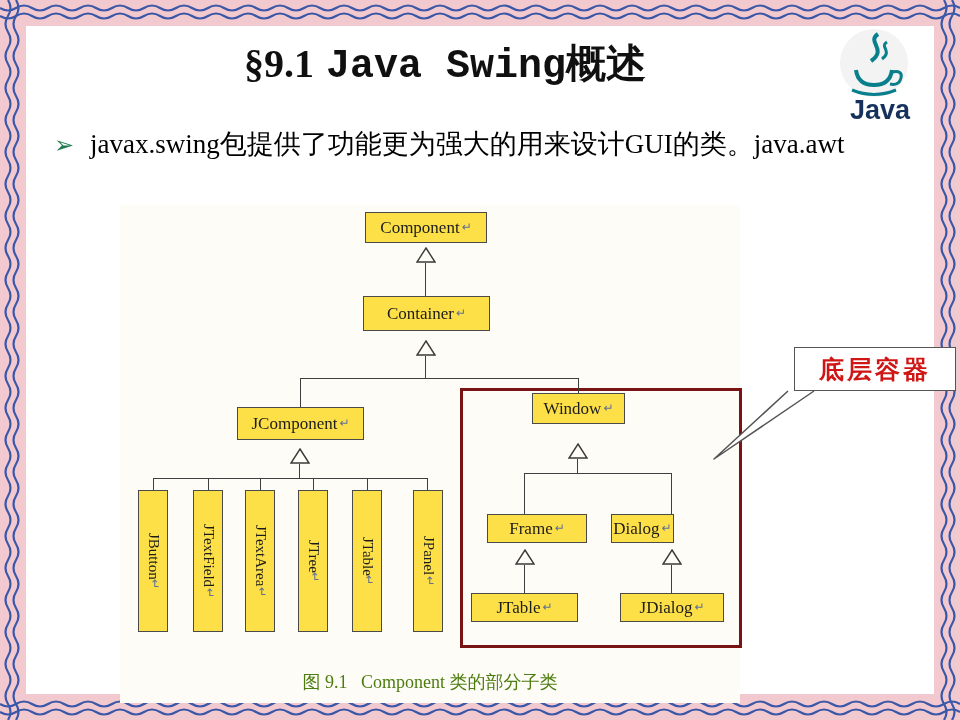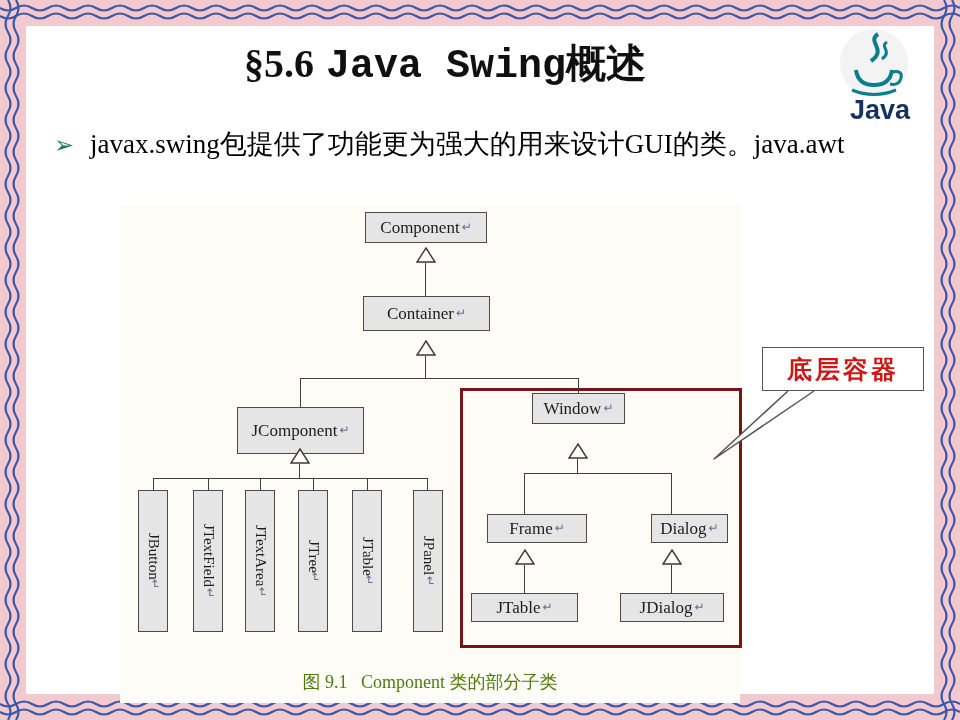--- a/index.html
+++ b/index.html
@@ -34,21 +34,21 @@
     position: absolute; left: 90px; top: 126px; width: 830px;
     font-size: 27px; line-height: 37px; color: #000;
   }
   .bullet-text .l2 { margin-left: 26px; }
 
   .diagram {
     position: absolute; left: 120px; top: 205px; width: 620px; height: 498px;
     background: #fdfcf6;
   }
   .node {
-    position: absolute; border: 1px solid #4a4a4a; background: #e5e5e5;
+    position: absolute; border: 1px solid #4a4a4a; background: #fde047;
     display: flex; align-items: center; justify-content: center;
     font-size: 17px; color: #1c1c1c;
   }
   .vnode { writing-mode: vertical-rl; font-size: 15px; }
   .mark { color: #5f6f94; font-size: 12px; margin-left: 2px; }
   .tri { position: absolute; }
   .tri polygon { fill: #fffdf6; stroke: #3a3a3a; stroke-width: 1.4; }
   .line { position: absolute; background: #3f3f3f; }
   .vl { width: 1px; } .hl { height: 1px; }
 
@@ -80,21 +80,21 @@
     <path class="wave" d="M 0 712 Q 8 717 16 712 Q 24 707 32 712 Q 40 717 48 712 Q 56 707 64 712 Q 72 717 80 712 Q 88 707 96 712 Q 104 717 112 712 Q 120 707 128 712 Q 136 717 144 712 Q 152 707 160 712 Q 168 717 176 712 Q 184 707 192 712 Q 200 717 208 712 Q 216 707 224 712 Q 232 717 240 712 Q 248 707 256 712 Q 264 717 272 712 Q 280 707 288 712 Q 296 717 304 712 Q 312 707 320 712 Q 328 717 336 712 Q 344 707 352 712 Q 360 717 368 712 Q 376 707 384 712 Q 392 717 400 712 Q 408 707 416 712 Q 424 717 432 712 Q 440 707 448 712 Q 456 717 464 712 Q 472 707 480 712 Q 488 717 496 712 Q 504 707 512 712 Q 520 717 528 712 Q 536 707 544 712 Q 552 717 560 712 Q 568 707 576 712 Q 584 717 592 712 Q 600 707 608 712 Q 616 717 624 712 Q 632 707 640 712 Q 648 717 656 712 Q 664 707 672 712 Q 680 717 688 712 Q 696 707 704 712 Q 712 717 720 712 Q 728 707 736 712 Q 744 717 752 712 Q 760 707 768 712 Q 776 717 784 712 Q 792 707 800 712 Q 808 717 816 712 Q 824 707 832 712 Q 840 717 848 712 Q 856 707 864 712 Q 872 717 880 712 Q 888 707 896 712 Q 904 717 912 712 Q 920 707 928 712 Q 936 717 944 712 Q 952 707 960 712"></path>
     <path class="wave" d="M 8 0 Q 13 8 8 16 Q 3 24 8 32 Q 13 40 8 48 Q 3 56 8 64 Q 13 72 8 80 Q 3 88 8 96 Q 13 104 8 112 Q 3 120 8 128 Q 13 136 8 144 Q 3 152 8 160 Q 13 168 8 176 Q 3 184 8 192 Q 13 200 8 208 Q 3 216 8 224 Q 13 232 8 240 Q 3 248 8 256 Q 13 264 8 272 Q 3 280 8 288 Q 13 296 8 304 Q 3 312 8 320 Q 13 328 8 336 Q 3 344 8 352 Q 13 360 8 368 Q 3 376 8 384 Q 13 392 8 400 Q 3 408 8 416 Q 13 424 8 432 Q 3 440 8 448 Q 13 456 8 464 Q 3 472 8 480 Q 13 488 8 496 Q 3 504 8 512 Q 13 520 8 528 Q 3 536 8 544 Q 13 552 8 560 Q 3 568 8 576 Q 13 584 8 592 Q 3 600 8 608 Q 13 616 8 624 Q 3 632 8 640 Q 13 648 8 656 Q 3 664 8 672 Q 13 680 8 688 Q 3 696 8 704 Q 13 712 8 720"></path>
     <path class="wave" d="M 16 0 Q 21 8 16 16 Q 11 24 16 32 Q 21 40 16 48 Q 11 56 16 64 Q 21 72 16 80 Q 11 88 16 96 Q 21 104 16 112 Q 11 120 16 128 Q 21 136 16 144 Q 11 152 16 160 Q 21 168 16 176 Q 11 184 16 192 Q 21 200 16 208 Q 11 216 16 224 Q 21 232 16 240 Q 11 248 16 256 Q 21 264 16 272 Q 11 280 16 288 Q 21 296 16 304 Q 11 312 16 320 Q 21 328 16 336 Q 11 344 16 352 Q 21 360 16 368 Q 11 376 16 384 Q 21 392 16 400 Q 11 408 16 416 Q 21 424 16 432 Q 11 440 16 448 Q 21 456 16 464 Q 11 472 16 480 Q 21 488 16 496 Q 11 504 16 512 Q 21 520 16 528 Q 11 536 16 544 Q 21 552 16 560 Q 11 568 16 576 Q 21 584 16 592 Q 11 600 16 608 Q 21 616 16 624 Q 11 632 16 640 Q 21 648 16 656 Q 11 664 16 672 Q 21 680 16 688 Q 11 696 16 704 Q 21 712 16 720"></path>
     <path class="wave" d="M 944 0 Q 949 8 944 16 Q 939 24 944 32 Q 949 40 944 48 Q 939 56 944 64 Q 949 72 944 80 Q 939 88 944 96 Q 949 104 944 112 Q 939 120 944 128 Q 949 136 944 144 Q 939 152 944 160 Q 949 168 944 176 Q 939 184 944 192 Q 949 200 944 208 Q 939 216 944 224 Q 949 232 944 240 Q 939 248 944 256 Q 949 264 944 272 Q 939 280 944 288 Q 949 296 944 304 Q 939 312 944 320 Q 949 328 944 336 Q 939 344 944 352 Q 949 360 944 368 Q 939 376 944 384 Q 949 392 944 400 Q 939 408 944 416 Q 949 424 944 432 Q 939 440 944 448 Q 949 456 944 464 Q 939 472 944 480 Q 949 488 944 496 Q 939 504 944 512 Q 949 520 944 528 Q 939 536 944 544 Q 949 552 944 560 Q 939 568 944 576 Q 949 584 944 592 Q 939 600 944 608 Q 949 616 944 624 Q 939 632 944 640 Q 949 648 944 656 Q 939 664 944 672 Q 949 680 944 688 Q 939 696 944 704 Q 949 712 944 720"></path>
     <path class="wave" d="M 952 0 Q 957 8 952 16 Q 947 24 952 32 Q 957 40 952 48 Q 947 56 952 64 Q 957 72 952 80 Q 947 88 952 96 Q 957 104 952 112 Q 947 120 952 128 Q 957 136 952 144 Q 947 152 952 160 Q 957 168 952 176 Q 947 184 952 192 Q 957 200 952 208 Q 947 216 952 224 Q 957 232 952 240 Q 947 248 952 256 Q 957 264 952 272 Q 947 280 952 288 Q 957 296 952 304 Q 947 312 952 320 Q 957 328 952 336 Q 947 344 952 352 Q 957 360 952 368 Q 947 376 952 384 Q 957 392 952 400 Q 947 408 952 416 Q 957 424 952 432 Q 947 440 952 448 Q 957 456 952 464 Q 947 472 952 480 Q 957 488 952 496 Q 947 504 952 512 Q 957 520 952 528 Q 947 536 952 544 Q 957 552 952 560 Q 947 568 952 576 Q 957 584 952 592 Q 947 600 952 608 Q 957 616 952 624 Q 947 632 952 640 Q 957 648 952 656 Q 947 664 952 672 Q 957 680 952 688 Q 947 696 952 704 Q 957 712 952 720"></path>
   </svg>
 
   <div class="content"></div>
 
   <div class="title">
-    <span>§5.6</span><span class="latin">Java Swing</span><span>概述</span>
+    <span>§9.1</span><span class="latin">Java Swing</span><span>概述</span>
   </div>
 
   <svg class="logo" viewBox="0 0 96 98">
     <circle cx="48" cy="37" r="34" fill="#f3f3f3"></circle>
     <path d="M52 8 C 40 16, 62 23, 45 35" stroke="#0a7f8c" stroke-width="4" fill="none"></path>
     <path d="M61 16 C 53 21, 67 25, 56 33" stroke="#0a7f8c" stroke-width="3" fill="none"></path>
     <path d="M30 44 q 2 15 18 15 q 16 0 18 -15" stroke="#0a7f8c" stroke-width="4" fill="none"></path>
     <path d="M66 46 q 11 -2 9 6 q -2 8 -11 6" stroke="#0a7f8c" stroke-width="3" fill="none"></path>
     <path d="M26 64 q 22 9 44 0" stroke="#0a7f8c" stroke-width="3" fill="none"></path>
     <text x="24" y="93" font-size="27" font-weight="bold" fill="#16325c" font-family="Liberation Sans, sans-serif">Java</text>
@@ -123,21 +123,21 @@
         <span class="mark">↵</span>
     </div>
     <svg class="tri" style="left:296px;top:135px" width="20" height="16" viewBox="0 0 20 16">
         <polygon points="10,1 19,15 1,15"></polygon>
       </svg>
     <div class="line vl" style="left:305px;top:151px;height:22px"></div>
     <div class="line hl" style="left:180px;top:173px;width:279px"></div>
     <div class="line vl" style="left:180px;top:173px;height:29px"></div>
     <div class="line vl" style="left:458px;top:173px;height:25px"></div>
 
-    <div class="node" style="left:117px;top:202px;width:127px;height:47px">
+    <div class="node" style="left:117px;top:202px;width:127px;height:33px">
       <span>JComponent</span>
         <span class="mark">↵</span>
     </div>
     <svg class="tri" style="left:170px;top:243px" width="20" height="16" viewBox="0 0 20 16">
         <polygon points="10,1 19,15 1,15"></polygon>
       </svg>
     <div class="line vl" style="left:179px;top:259px;height:14px"></div>
     <div class="line hl" style="left:33px;top:273px;width:275px"></div>
     <div class="line vl" style="left:33px;top:273px;height:12px"></div>
     <div class="line vl" style="left:88px;top:273px;height:12px"></div>
@@ -180,21 +180,21 @@
       </svg>
     <div class="line vl" style="left:457px;top:254px;height:14px"></div>
     <div class="line hl" style="left:405px;top:268px;width:147px"></div>
     <div class="line vl" style="left:404px;top:268px;height:41px"></div>
     <div class="line vl" style="left:551px;top:268px;height:41px"></div>
 
     <div class="node" style="left:367px;top:309px;width:100px;height:29px">
       <span>Frame</span>
         <span class="mark">↵</span>
     </div>
-    <div class="node" style="left:531px;top:309px;width:77px;height:29px">
+    <div class="node" style="left:491px;top:309px;width:63px;height:29px">
       <span>Dialog</span>
         <span class="mark">↵</span>
     </div>
 
     <svg class="tri" style="left:395px;top:344px" width="20" height="16" viewBox="0 0 20 16">
         <polygon points="10,1 19,15 1,15"></polygon>
       </svg>
     <div class="line vl" style="left:404px;top:360px;height:28px"></div>
     <svg class="tri" style="left:542px;top:344px" width="20" height="16" viewBox="0 0 20 16">
         <polygon points="10,1 19,15 1,15"></polygon>
@@ -209,15 +209,15 @@
       <span>JDialog</span>
         <span class="mark">↵</span>
     </div>
 
     <div class="caption">图 9.1   Component 类的部分子类</div>
   </div>
 
   <svg class="callout-tail" width="120" height="78">
     <path d="M88,2 L14,70 L114,2"></path>
   </svg>
-  <div class="callout-box" style="color: rgb(208, 21, 21);">底层容器</div>
+  <div class="callout-box" style="color: rgb(208, 21, 21); margin-left: 32px;">底层容器</div>
 
 </div>
 
 </body></html>

